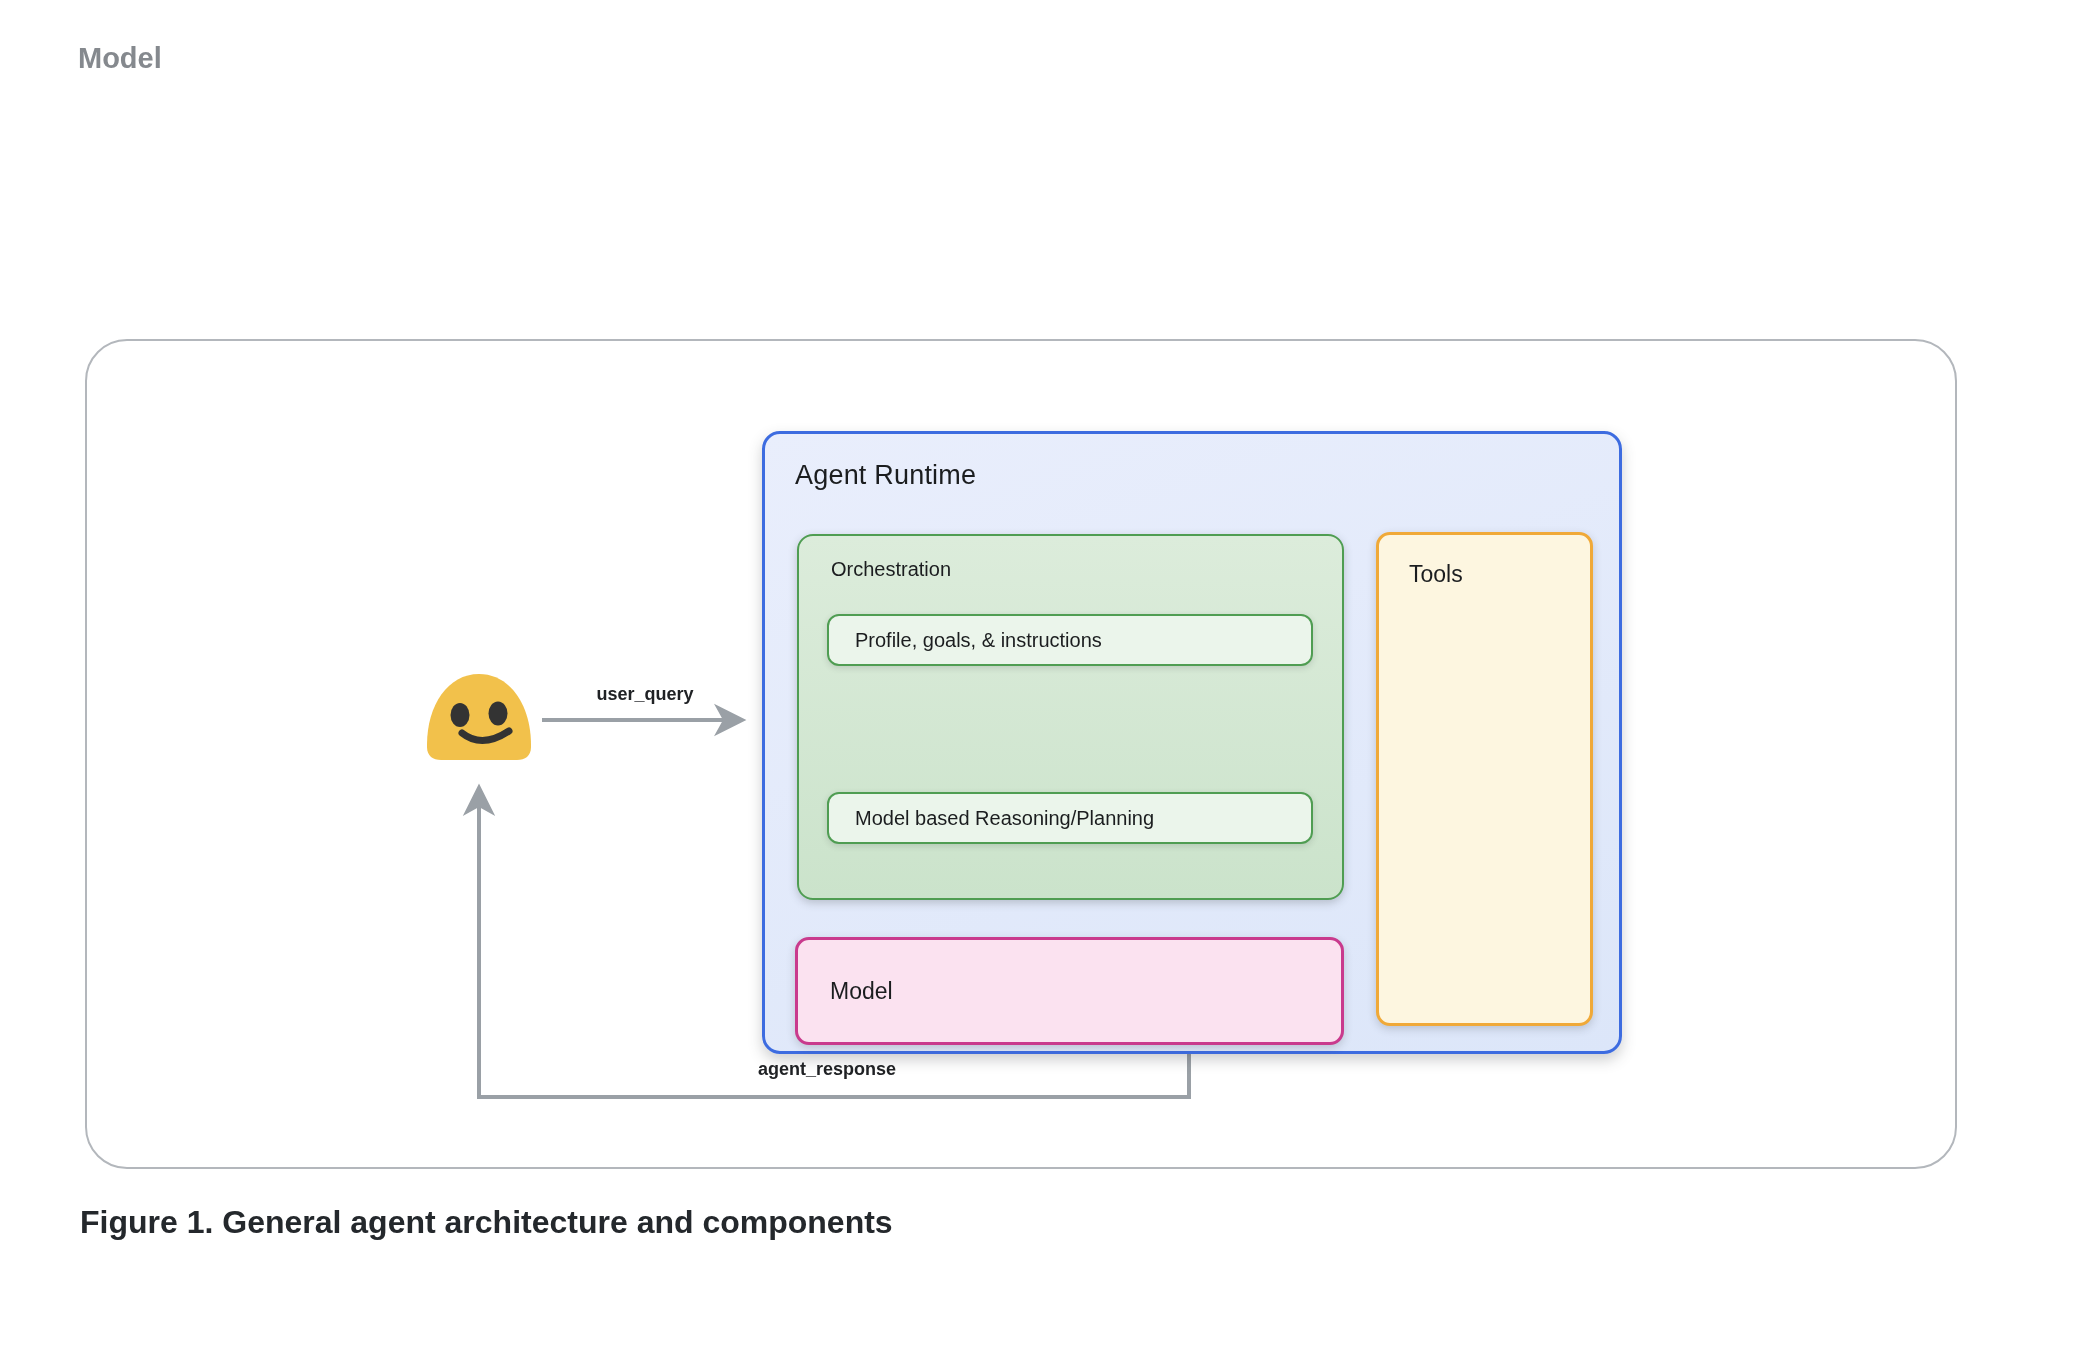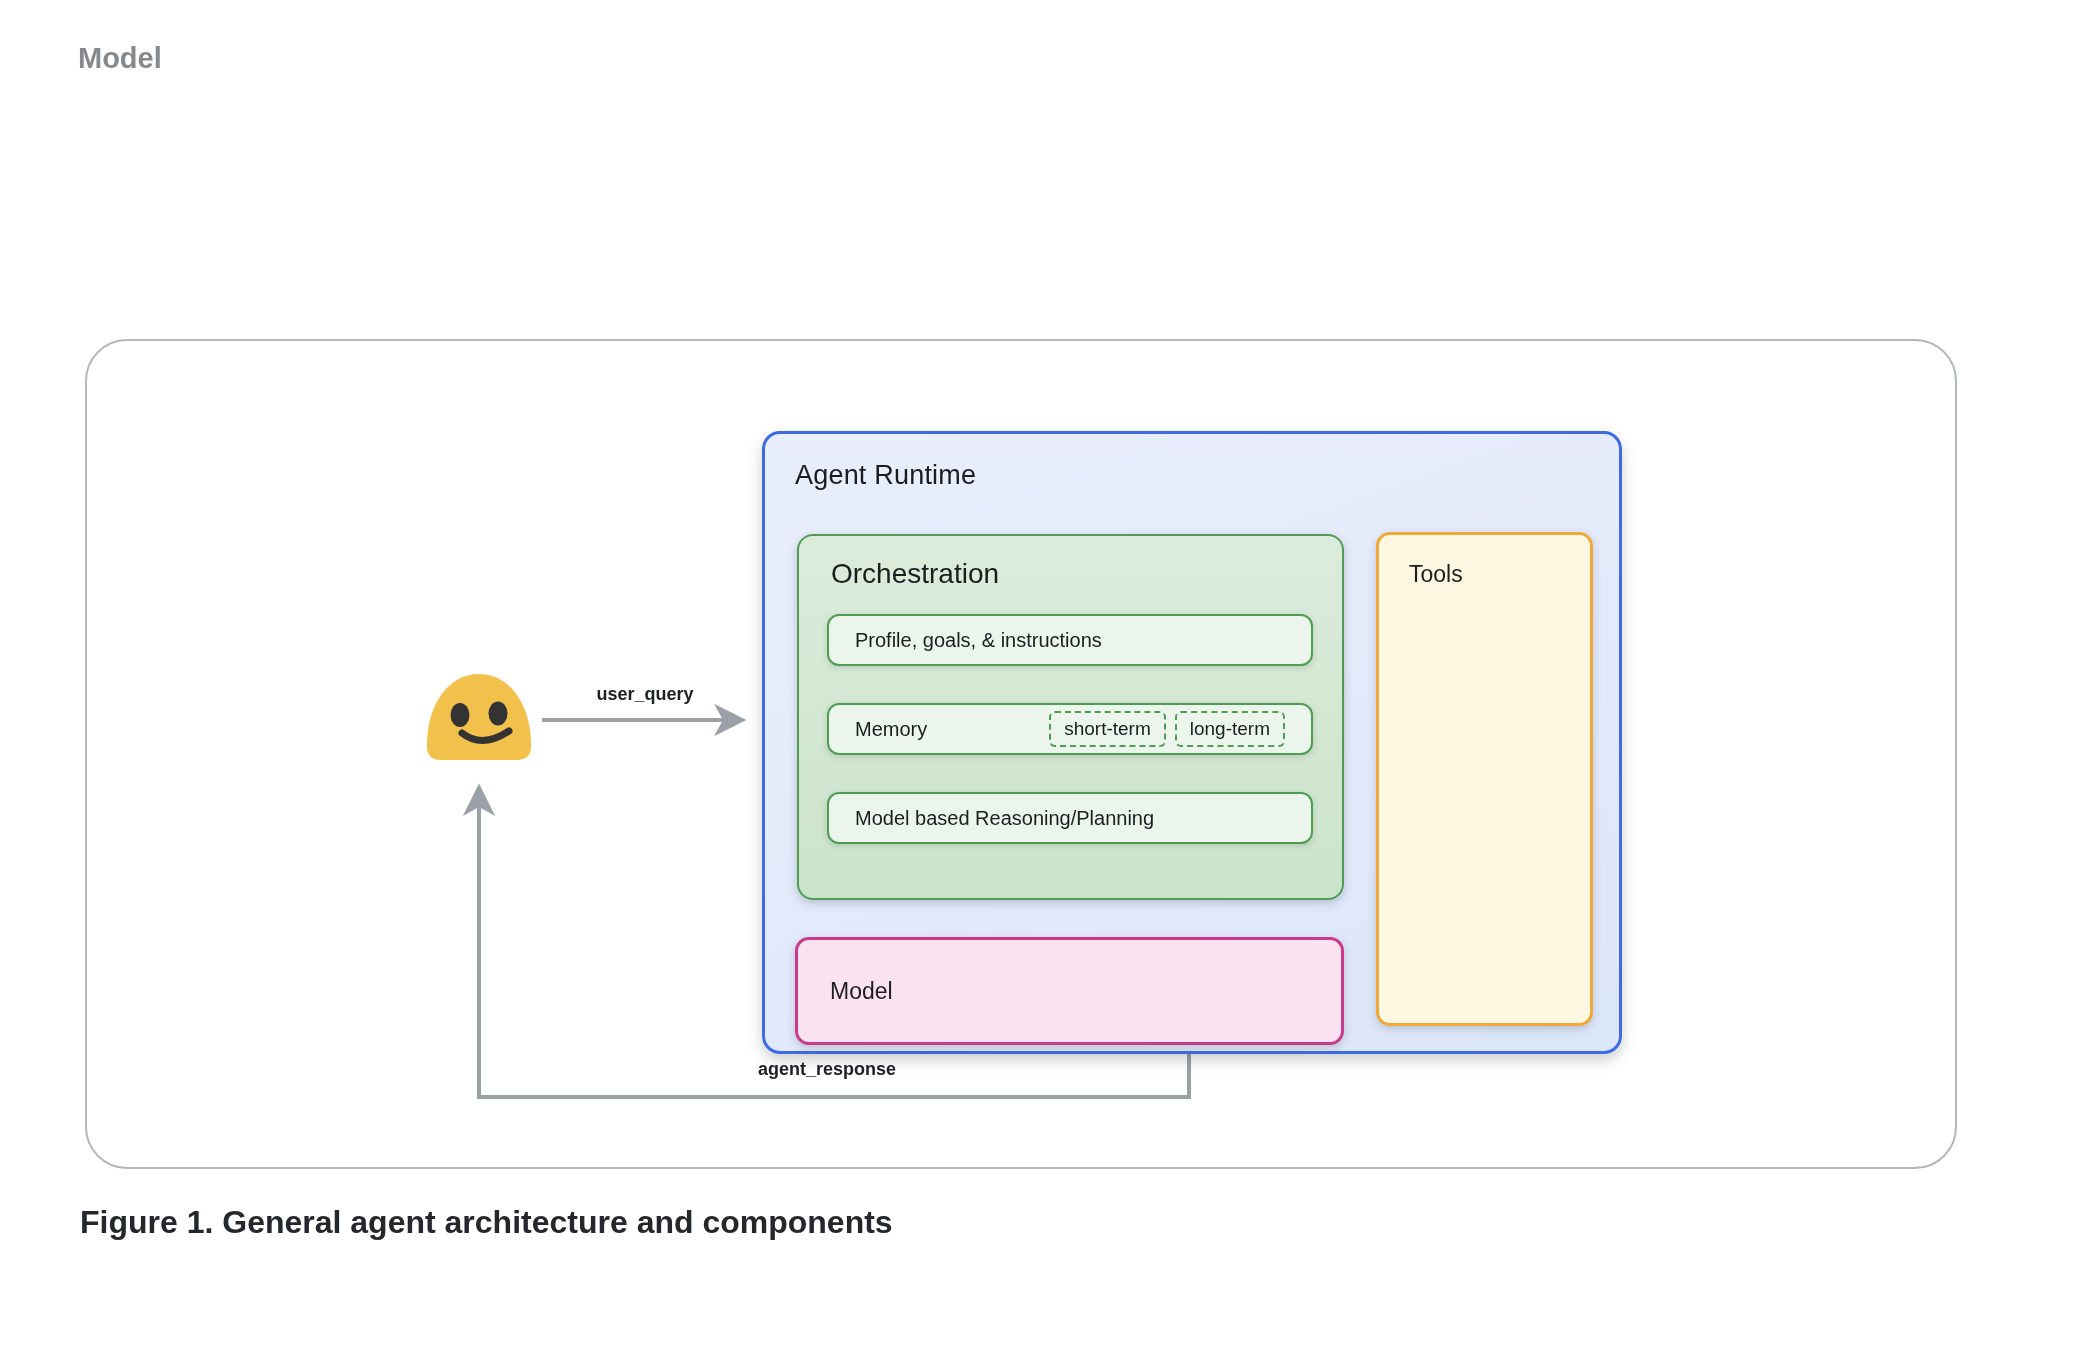--- a/index.html
+++ b/index.html
@@ -49,21 +49,21 @@
     position:absolute;left:30px;top:26px;
     font-size:27px;font-weight:500;letter-spacing:.2px;
   }
   .orchestration-box{
     position:absolute;left:32px;top:100px;width:547px;height:366px;
     border:2.5px solid var(--green-border,#4f9d52);
     border-radius:16px;box-sizing:border-box;
     background:linear-gradient(180deg,var(--green-bg-top,#dcecdb) 0%,var(--green-bg-bottom,#cbe3cb) 100%);
     box-shadow:0 3px 8px rgba(60,64,67,0.25);
   }
-  .orchestration-title{position:absolute;left:32px;top:22px;font-size:28px;font-weight:500;}
+  .orchestration-title{position:absolute;left:32px;top:22px;font-size:20px;font-weight:500;}
   .orch-item{
     position:absolute;left:28px;width:486px;height:52px;
     border:2.5px solid var(--green-border,#4f9d52);
     border-radius:12px;box-sizing:border-box;
     background:var(--green-item-bg,#ebf5eb);
     display:flex;align-items:center;padding:0 26px;
     font-size:20px;font-weight:500;
     box-shadow:0 2px 6px rgba(60,64,67,0.18);
   }
   .orch-item-1{top:78px;}
@@ -129,27 +129,20 @@
   <div class="runtime-box">
     <div class="runtime-title">Agent Runtime</div>
 
     <div class="orchestration-box">
       <div class="orchestration-title">Orchestration</div>
 
       <div class="orch-item orch-item-1">
         <span>Profile, goals, &amp; instructions</span>
       </div>
 
-      <div class="orch-item orch-item-2">
-        <span>Memory</span>
-        <span class="memory-tags">
-          <span class="memory-tag">short-term</span>
-          <span class="memory-tag">long-term</span>
-        </span>
-      </div>
 
       <div class="orch-item orch-item-3">
         <span>Model based Reasoning/Planning</span>
       </div>
     </div>
 
     <div class="model-box">
       <span>Model</span>
     </div>
 

